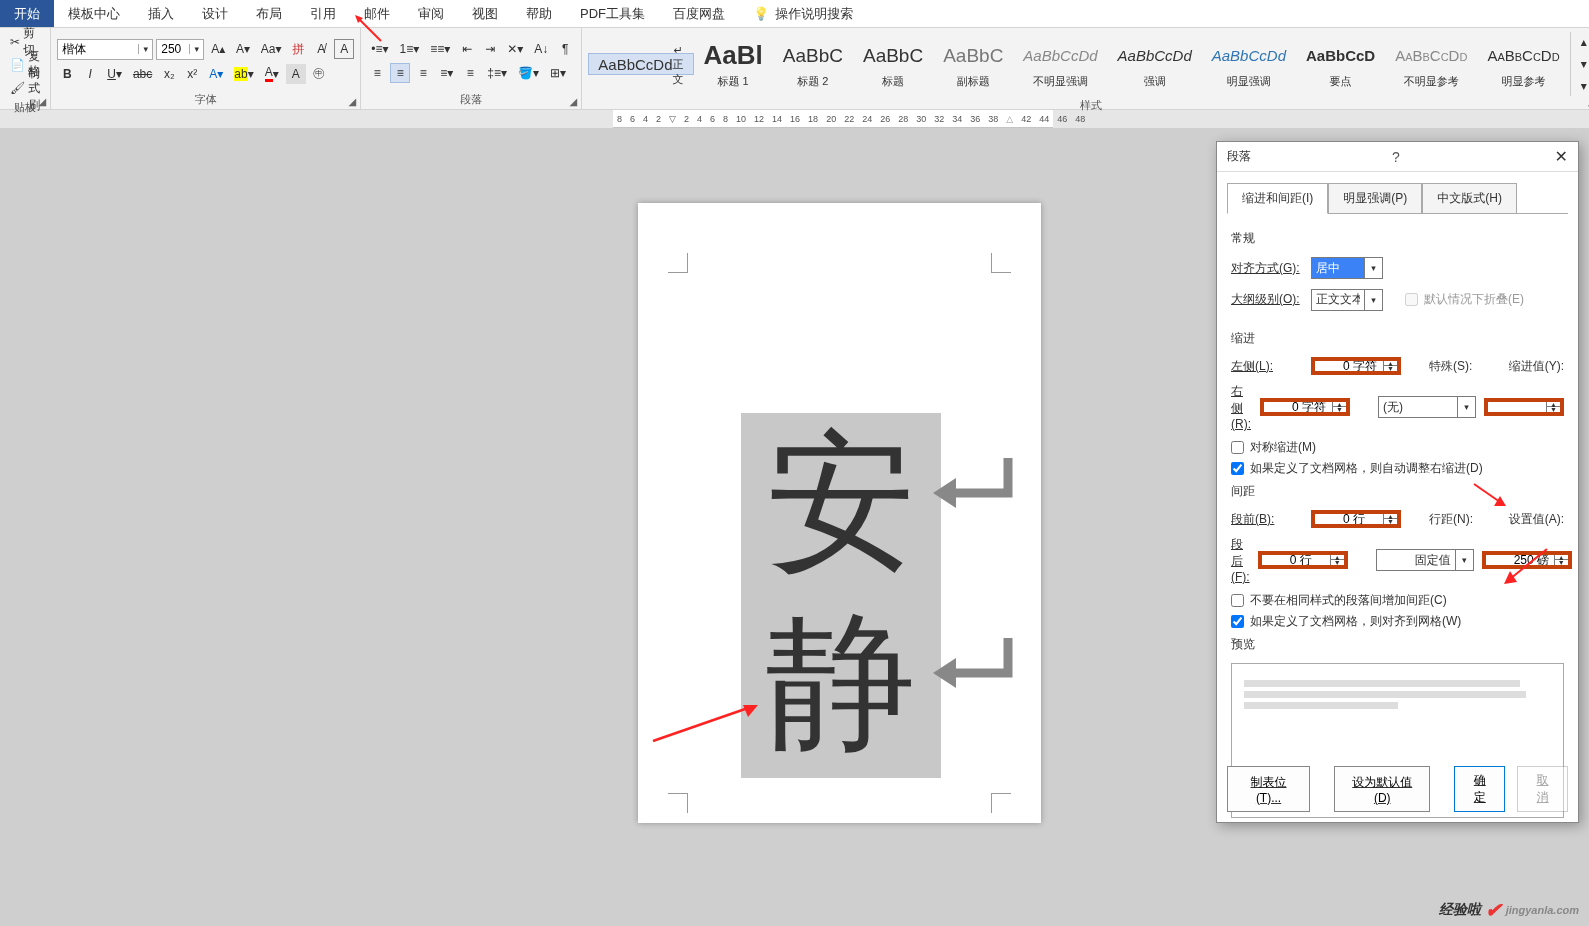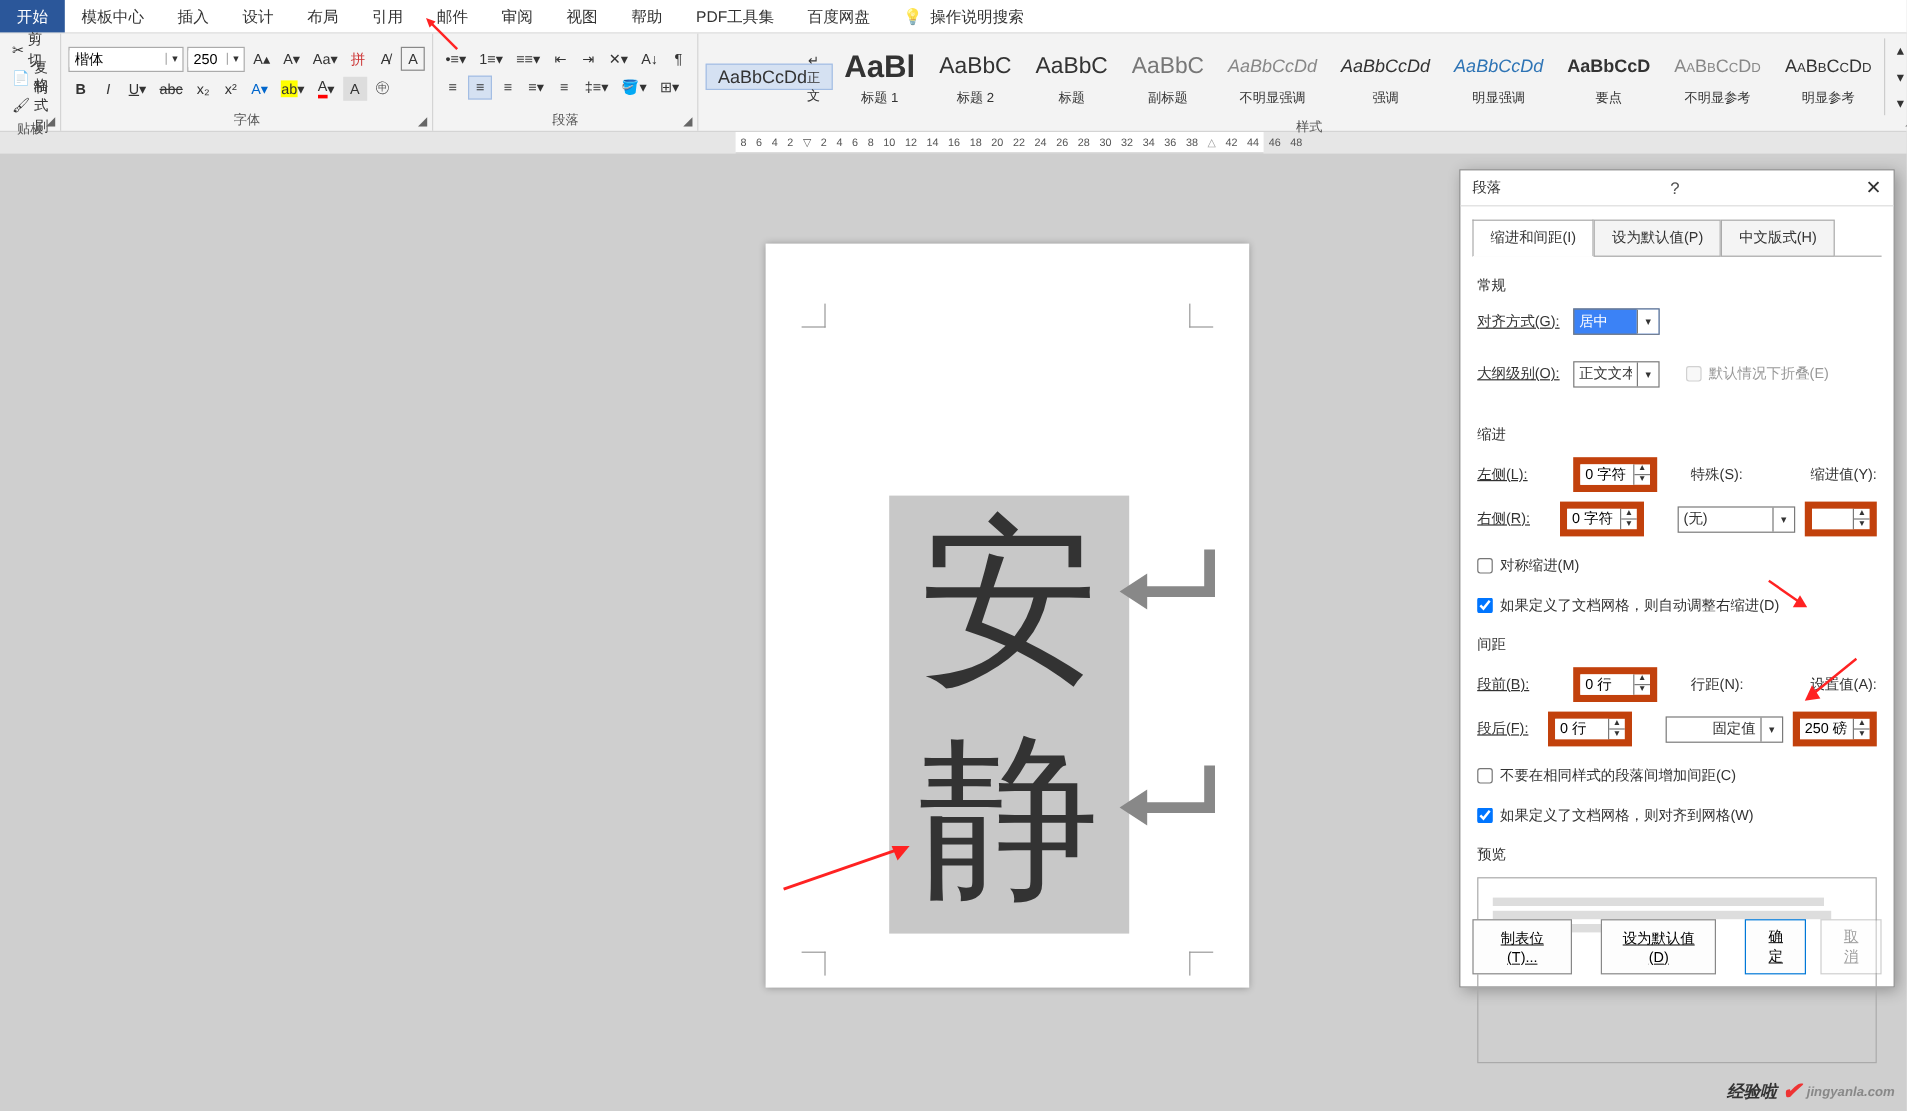--- a/index.html
+++ b/index.html
@@ -59,26 +59,26 @@
 .dlg-tab.active { border-bottom: 1px solid #fff; z-index: 2; }
 .dlg-tab:not(.active) { background: #f4f4f4; }
 .dlg-body { border-top: 1px solid #aaa; margin: 0 10px; padding: 12px 4px 4px 4px; font-size: 12px; }
 .section-title { font-size: 12px; margin: 4px 0 10px 0; }
 .fld-row { display: flex; align-items: center; margin-bottom: 8px; gap: 8px; }
 .fld-label { width: 72px; text-decoration: underline; }
 .sel { border: 1px solid #7a7a7a; background: #fff; height: 22px; display: inline-flex; align-items: center; }
 .sel.blue { background: #3b82f6; color: #fff; }
 .sel input { border: none; outline: none; font-size: 12px; padding: 0 4px; width: 52px; background: transparent; color: inherit; }
 .sel .dd { width: 18px; height: 100%; border-left: 1px solid #7a7a7a; display: flex; align-items: center; justify-content: center; font-size: 9px; }
-.spin { display: inline-flex; border: 6px solid #c2410c; height: 29px; }
+.spin { display: inline-flex; border: 4px solid #c2410c; height: 18px; padding-left: 24px; }
 .spin input { border: none; outline: none; width: 44px; font-size: 12px; padding: 0 4px; }
 .spin .arrows { display: flex; flex-direction: column; border-left: 1px solid #7a7a7a; width: 14px; }
 .spin .arrows div { height: 50%; display: flex; align-items: center; justify-content: center; font-size: 7px; cursor: pointer; }
 .spin .arrows div:first-child { border-bottom: 1px solid #7a7a7a; }
-.chk { display: flex; align-items: center; gap: 6px; margin: 16px 0; }
+.chk { display: flex; align-items: center; gap: 6px; margin: 4px 0; }
 .chk input { width: 13px; height: 13px; }
 .preview-box { border: 1px solid #aaa; height: 155px; margin-top: 4px; padding: 12px; }
 .preview-line { height: 7px; background: #ddd; margin: 4px 0; }
 .dlg-buttons { position: absolute; bottom: 10px; left: 10px; right: 10px; display: flex; gap: 12px; text-decoration: underline; }
 .dlg-btn { border: 1px solid #888; padding: 5px 14px; font-size: 12px; background: #fdfdfd; cursor: pointer; }
 .dlg-btn.primary { border: 1px solid #0078d7; }
 .spacer { flex: 1; }
 
 
 .red-d1 { position: absolute; right: 72px; top: 340px; width: 34px; height: 26px; }
@@ -328,21 +328,21 @@
 </div>
 
 <div class="dialog">
   <div class="dlg-title">
     <span>段落</span>
     <span class="help">?</span>
     <span class="close">✕</span>
   </div>
   <div class="dlg-tabs">
     <div class="dlg-tab active">缩进和间距(I)</div>
-    <div class="dlg-tab">设为默认值(P)</div>
+    <div class="dlg-tab">明显强调(P)</div>
     <div class="dlg-tab">中文版式(H)</div>
   </div>
   <div class="dlg-body">
 
     <div class="section-title">常规</div>
     <div class="fld-row">
       <span class="fld-label">对齐方式(G):</span>
       <div class="sel blue">
           <input value="居中" style="">
           <span class="dd" style="background:#fff;color:#333">▾</span>

